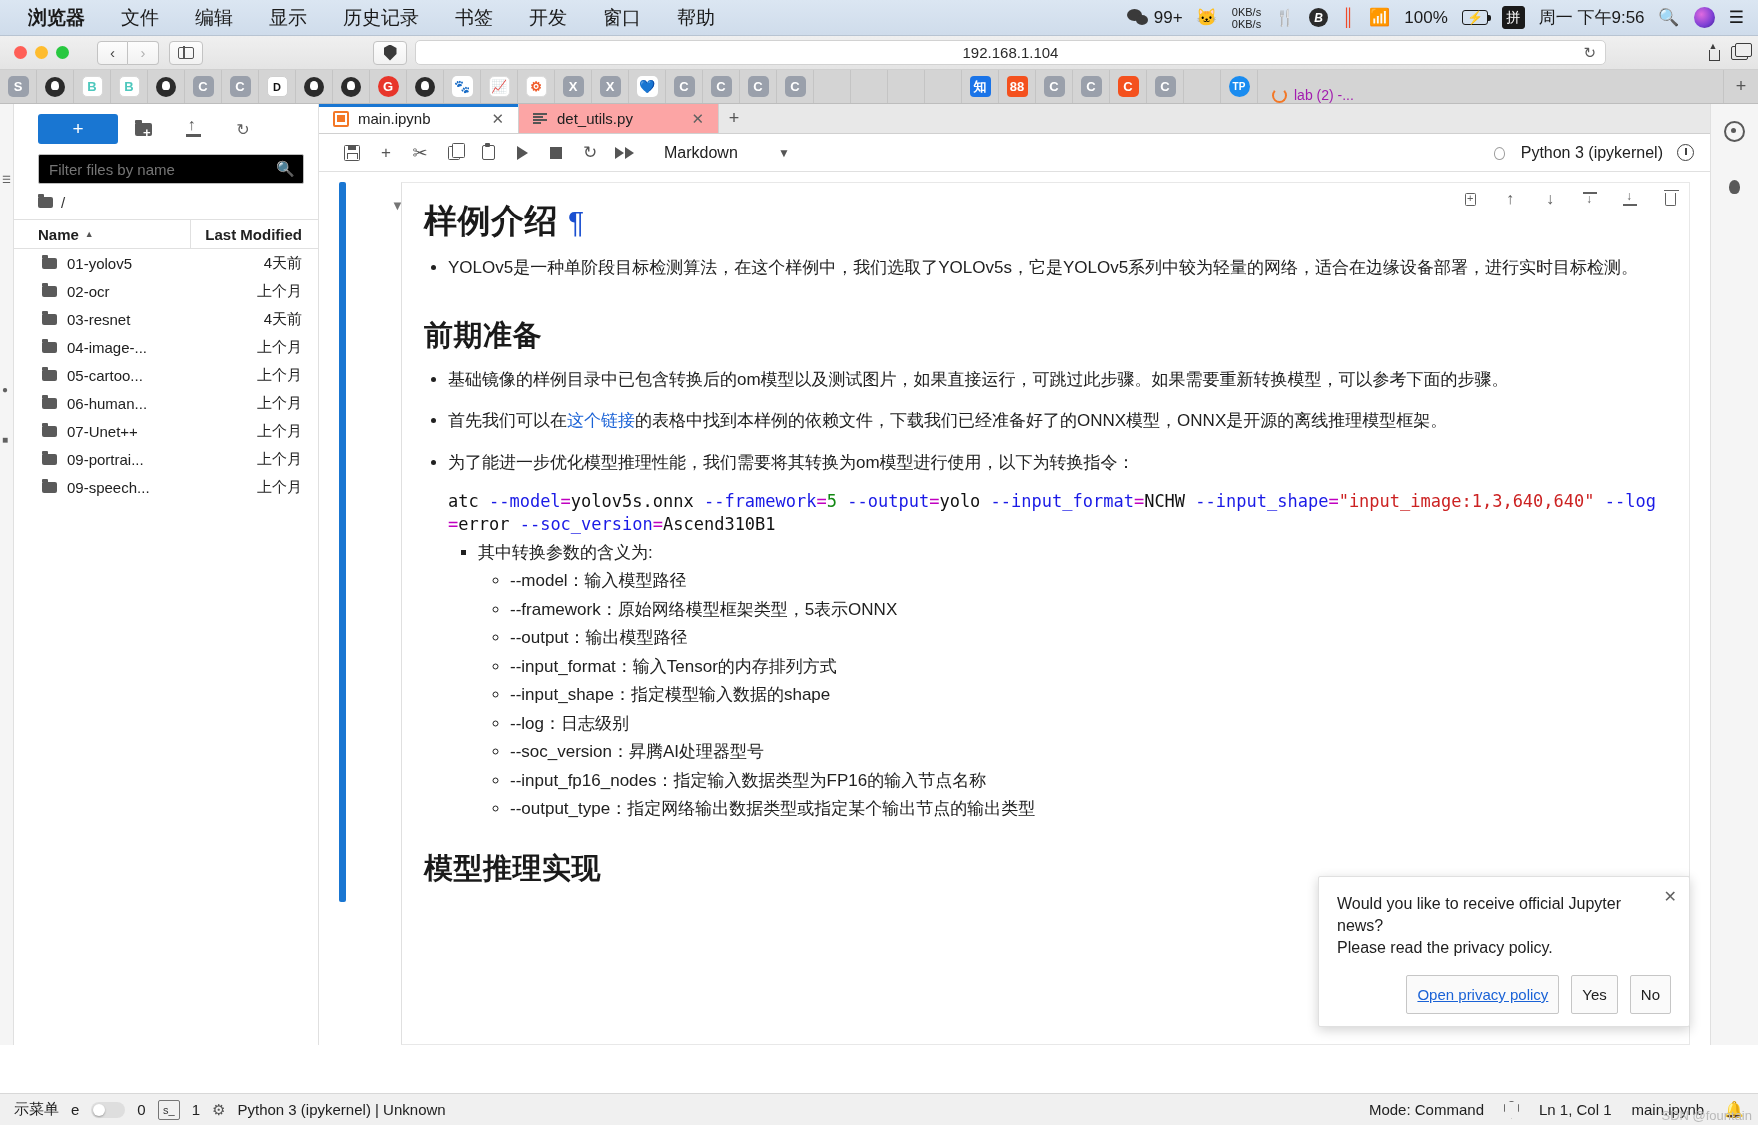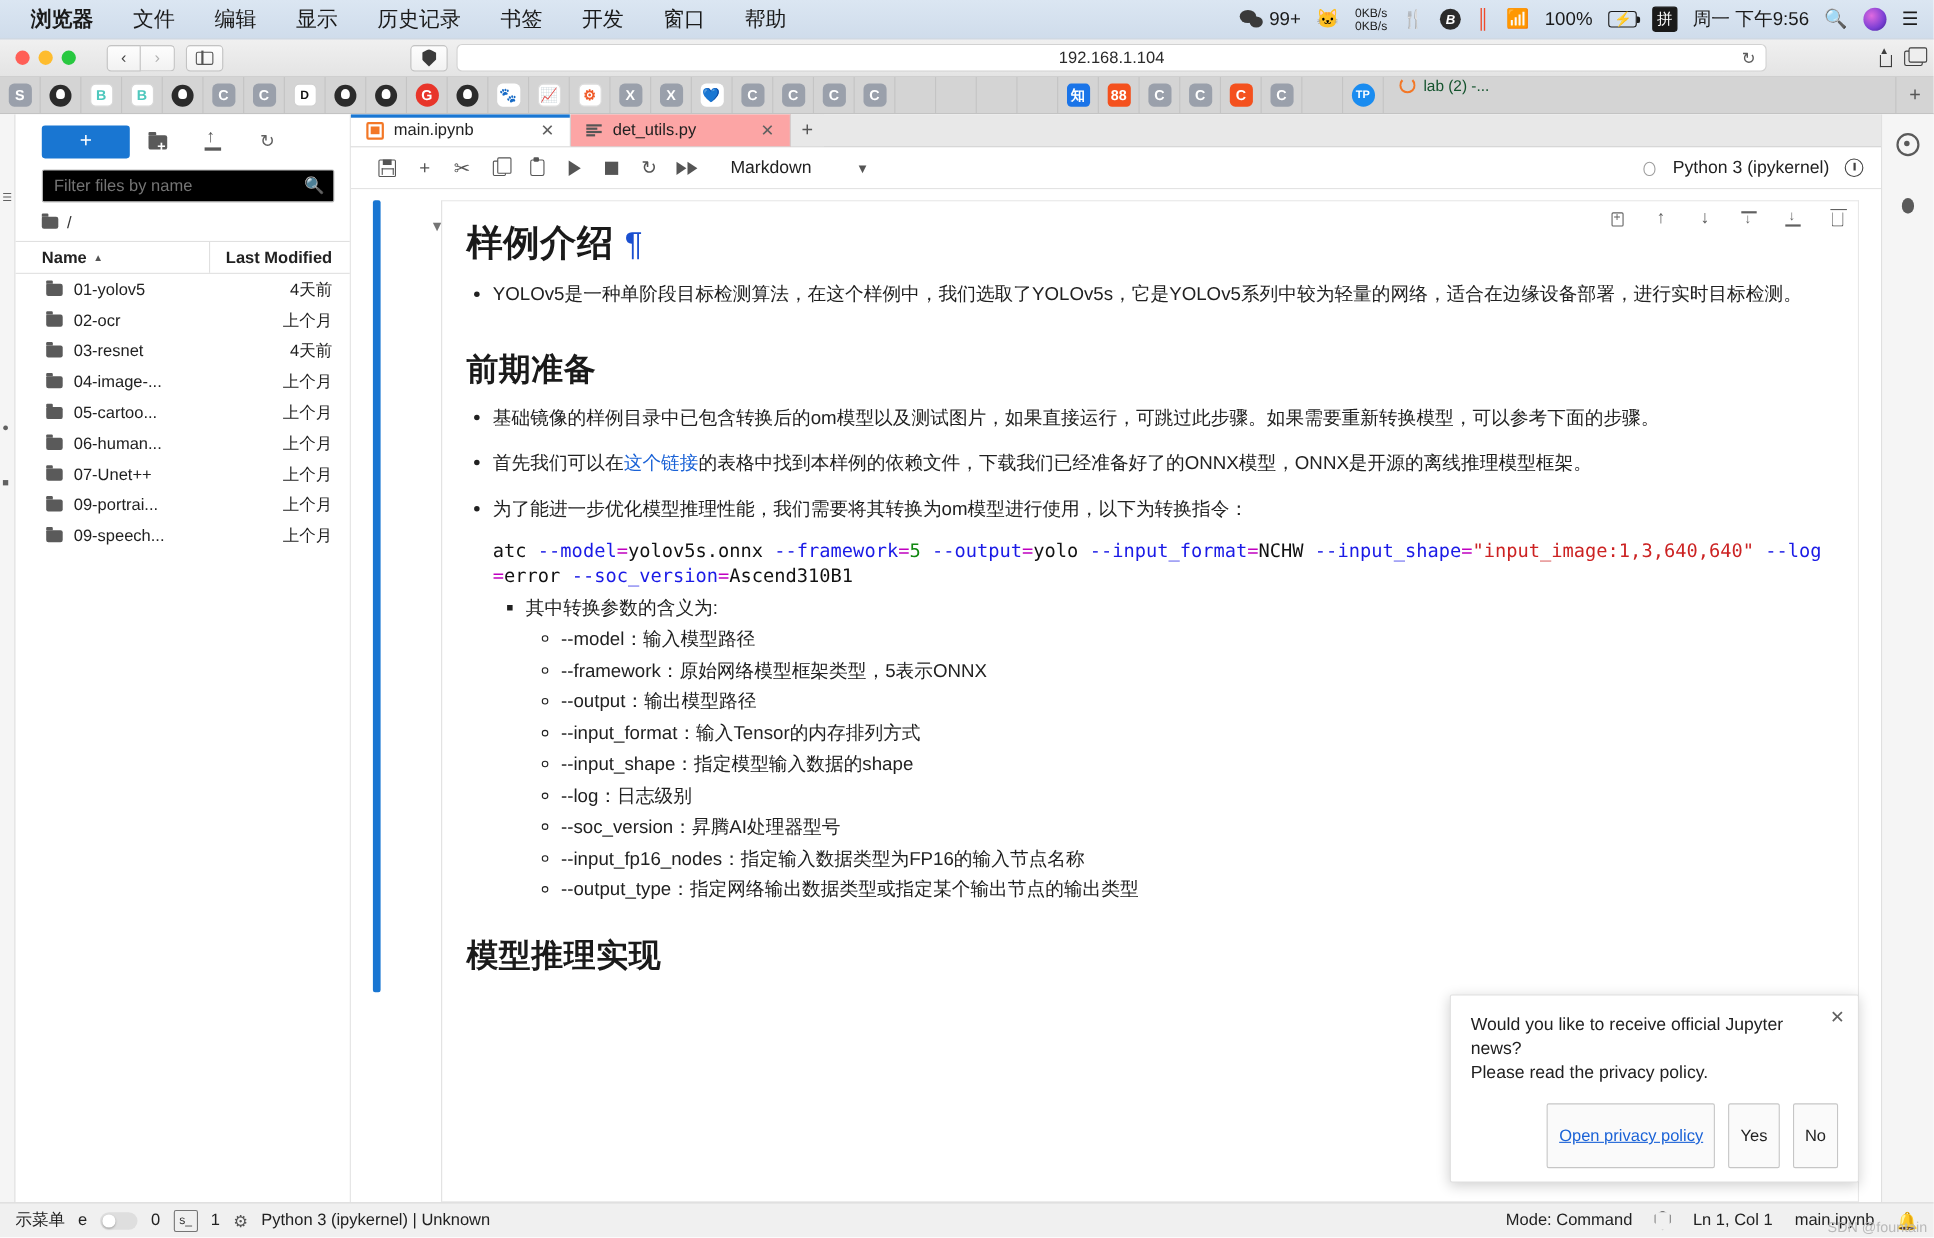--- a/index.html
+++ b/index.html
@@ -94,22 +94,22 @@
   .fav .teal{background:#fff;color:#4ec8bd;border:1px solid #d8d8d8;font-weight:700;}
   .fav .white{background:#fff;color:#111;border:1px solid #d0d0d0;font-size:11px;}
   .fav .red{background:#e8352a;border-radius:50%;}
   .fav .orange{background:#fff;color:#f05a28;border:1px solid #ddd;}
   .fav .redc{background:#f4511e;border-radius:4px;}
   .fav .bluec{background:#1a74e8;border-radius:4px;}
   .fav .tp{background:#1a8cf0;border-radius:50%;font-size:10px;}
   .fav .chartf{background:#fff;border:1px solid #ddd;position:relative;}
   .fav .blank{background:transparent;}
   .labtab{
-    flex:1;display:flex;align-items:flex-start;gap:7px;padding-left:14px;
-    font-size:14px;color:#14532d;border-right:1px solid #c4c4c4;min-width:0;
+    flex:1;display:flex;align-items:flex-end;gap:7px;padding-left:14px;
+    font-size:14px;color:#a21caf;border-right:1px solid #c4c4c4;min-width:0;
   }
   .labtab .spin{
     width:15px;height:15px;border:2px solid #f37726;border-top-color:transparent;border-radius:50%;
   }
   .plustab{width:34px;display:flex;align-items:center;justify-content:center;font-size:18px;color:#555;}
 
   
   .jl{ height: calc(1125px - 36px - 34px - 34px); display:flex; flex-direction:column; background:#fff;}
   .jl-menu{
     height:30px;border-bottom:1px solid #e0e0e0;display:flex;align-items:center;
@@ -246,36 +246,36 @@
 
   
   .toast{
     position:absolute; right:20px; bottom:18px; width:372px;
     background:#fff;border:1px solid #e0e0e0;border-radius:2px;
     box-shadow:0 3px 12px rgba(0,0,0,.18);padding:16px 18px 12px 18px;
   }
   .toast .tmsg{font-size:16px;color:#212121;line-height:1.38;padding-right:18px;}
   .toast .tclose{position:absolute;top:10px;right:12px;font-size:16px;color:#616161;}
   .toast .tbtns{display:flex;justify-content:flex-end;gap:12px;margin-top:16px;align-items:center;}
-  .tbtn{font-size:15px;color:#212121;padding:20px 10px;border:1px solid transparent;background:transparent;}
+  .tbtn{font-size:15px;color:#212121;padding:10px 10px;border:1px solid transparent;background:transparent;}
   .tbtn.primary{color:#1a62d6;text-decoration:underline;}
   .tbtn.bd{border:1px solid #c6c6c6;border-radius:2px;background:#fafafa;}
 
   
   .right-rail{width:48px;border-left:1px solid #e0e0e0;background:#f5f5f5;display:flex;flex-direction:column;align-items:center;padding-top:14px;gap:30px;}
   .rr-ic{width:26px;height:26px;display:flex;align-items:center;justify-content:center;color:#616161;font-size:20px;}
   .gear{width:21px;height:21px;border-radius:50%;border:2.4px solid #5a5a5a;position:relative;}
   .gear::after{content:"";position:absolute;left:5.4px;top:5.4px;width:5px;height:5px;border-radius:50%;background:#5a5a5a;}
   .bug2{width:19px;height:19px;position:relative;}
   .bug2::before{content:"";position:absolute;left:4px;top:2px;width:11px;height:14px;background:#5a5a5a;border-radius:50% 50% 45% 45%;}
 
   
   .statusbar{
     height:32px;background:#f0f0f0;border-top:1px solid #d8d8d8;display:flex;align-items:center;
-    font-size:15px;color:#212121;padding:0 14px;gap:14px;position:relative;
+    font-size:15px;color:#212121;padding:0 14px;gap:14px;position:relative;margin-top:48px;
   }
   .sb-left{display:flex;align-items:center;gap:12px;}
   .toggle{width:34px;height:16px;background:#dedede;border-radius:9px;position:relative;}
   .toggle::after{content:"";position:absolute;left:2px;top:2px;width:12px;height:12px;border-radius:50%;background:#fff;box-shadow:0 1px 2px rgba(0,0,0,.3);}
   .sb-box{width:22px;height:20px;border:1.4px solid #757575;border-radius:2px;display:flex;align-items:center;justify-content:center;font-size:11px;color:#333;}
   .sb-spacer{flex:1;}
   .sb-right{display:flex;align-items:center;gap:20px;}
   .sb-shield{width:15px;height:18px;border:1.6px solid #6a6a6a;clip-path:polygon(50% 0,100% 22%,100% 60%,50% 100%,0 60%,0 22%);}
   .bell{font-size:16px;color:#555;}
   .wm{position:absolute;right:6px;bottom:2px;font-size:13px;color:#b9b9b9;}

